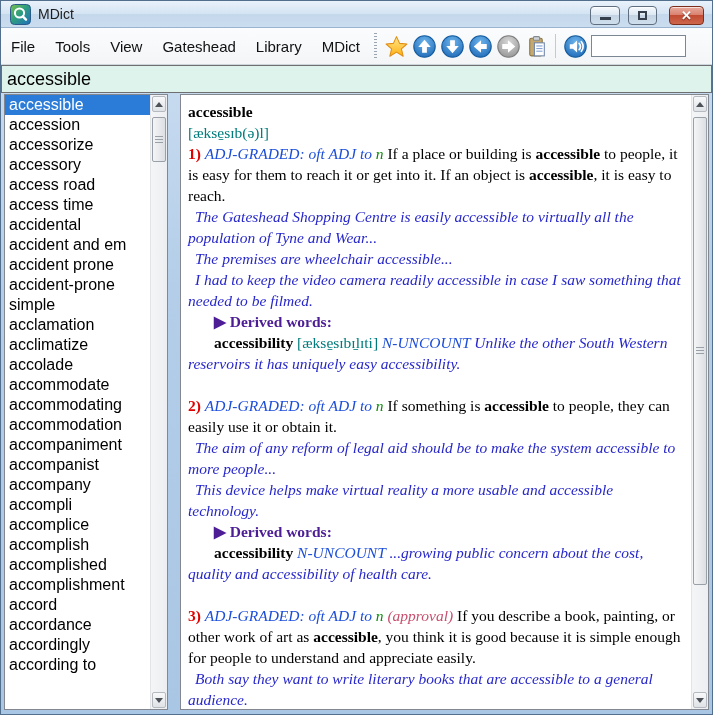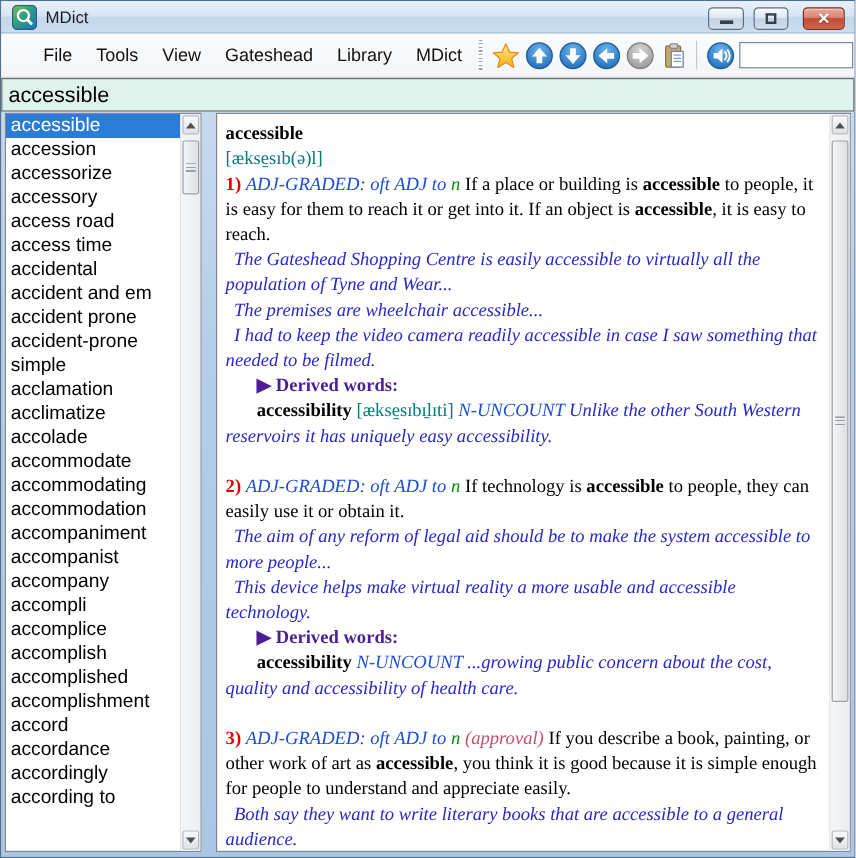--- a/index.html
+++ b/index.html
@@ -32,21 +32,21 @@
        background:linear-gradient(#e9ab9e,#da8370 45%,#c14c33 50%,#ce664c); }
   .glyph-min{ width:11px; height:3px; background:#36404c; margin-top:7px; }
   .glyph-max{ width:9px; height:9px; border:2px solid #36404c; background:transparent; }
   .glyph-close{ color:#fff; font-size:13px; font-weight:bold;
        text-shadow:0 1px 1px rgba(0,0,0,.45); line-height:1; }
 
   
   .menurow{
     height:37px; background:linear-gradient(#fbfcfd,#f3f5f7);
     display:flex; align-items:center; border-bottom:1px solid #cdd5dd;
-    padding-left:25px;
+    padding-left:0;
   }
   .menus{ display:flex; align-items:center; }
   .menu-item{ font-size:15px; color:#111; padding:6px 10px; cursor:default; }
   .tb-grip{ width:3px; height:26px; margin:0 5px 0 4px;
     background:repeating-linear-gradient(180deg,#9aa5b0 0 1px,transparent 1px 3px); }
   .toolbar{ display:flex; align-items:center; flex:1 1 auto; }
   .tb-btn{ width:28px; height:28px; display:flex; align-items:center; justify-content:center; cursor:default; }
   .tb-sep{ width:1px; height:24px; background:#c3cad1; margin:0 5px; }
   .tb-input{ width:95px; height:22px; border:1px solid #7b8794; background:#fff;
     font-size:13px; padding:0 4px; margin-left:2px; }
@@ -294,21 +294,21 @@
       <div class="definition">
           <div class="para def"><span class="run-hw">accessible</span></div>
           <div class="para def"><span class="run-ph">[ækse̱sɪb(ə)l]</span></div>
           <div class="para def"><span class="run-num">1) </span><span class="run-gr">ADJ-GRADED: oft ADJ to </span><span class="run-grn">n</span><span class="run-tx">  If a place or building is </span><span class="run-b">accessible</span><span class="run-tx"> to people, it is easy for them to reach it or get into it. If an object is </span><span class="run-b">accessible</span><span class="run-tx">, it is easy to reach.</span></div>
           <div class="para ex"><span class="run-ex">The Gateshead Shopping Centre is easily accessible to virtually all the population of Tyne and Wear...</span></div>
           <div class="para ex"><span class="run-ex">The premises are wheelchair accessible...</span></div>
           <div class="para ex"><span class="run-ex">I had to keep the video camera readily accessible in case I saw something that needed to be filmed.</span></div>
           <div class="para dv"><span class="run-dh">▶ Derived words:</span></div>
           <div class="para dv"><span class="run-dw">accessibility </span><span class="run-ph">[ækse̱sɪbɪ̱lɪti]</span><span class="run-gr"> N-UNCOUNT</span><span class="run-ex">  Unlike the other South Western reservoirs it has uniquely easy accessibility.</span></div>
           <div class="para blank"></div>
-          <div class="para def"><span class="run-num">2) </span><span class="run-gr">ADJ-GRADED: oft ADJ to </span><span class="run-grn">n</span><span class="run-tx">  If technology is </span><span class="run-b">accessible</span><span class="run-tx"> to people, they can easily use it or obtain it.</span></div>
+          <div class="para def"><span class="run-num">2) </span><span class="run-gr">ADJ-GRADED: oft ADJ to </span><span class="run-grn">n</span><span class="run-tx">  If something is </span><span class="run-b">accessible</span><span class="run-tx"> to people, they can easily use it or obtain it.</span></div>
           <div class="para ex"><span class="run-ex">The aim of any reform of legal aid should be to make the system accessible to more people...</span></div>
           <div class="para ex"><span class="run-ex">This device helps make virtual reality a more usable and accessible technology.</span></div>
           <div class="para dv"><span class="run-dh">▶ Derived words:</span></div>
           <div class="para dv"><span class="run-dw">accessibility </span><span class="run-gr">N-UNCOUNT</span><span class="run-ex">  ...growing public concern about the cost, quality and accessibility of health care.</span></div>
           <div class="para blank"></div>
           <div class="para def"><span class="run-num">3) </span><span class="run-gr">ADJ-GRADED: oft ADJ to </span><span class="run-grn">n</span><span class="run-ap"> (approval)</span><span class="run-tx">  If you describe a book, painting, or other work of art as </span><span class="run-b">accessible</span><span class="run-tx">, you think it is good because it is simple enough for people to understand and appreciate easily.</span></div>
           <div class="para ex"><span class="run-ex">Both say they want to write literary books that are accessible to a general audience.</span></div>
         </div>
       <div class="scrollbar">
         <div class="sb-btn up">

